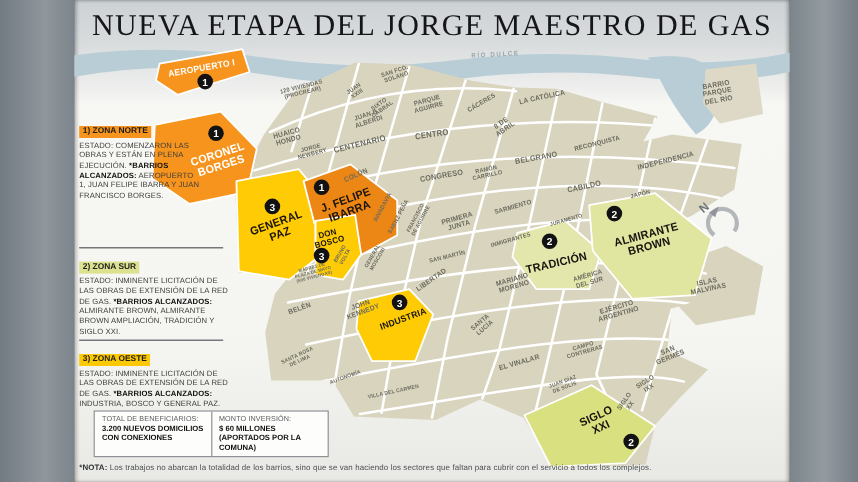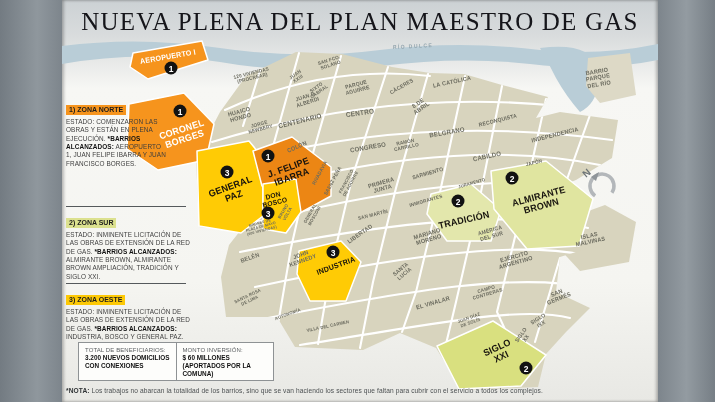--- a/index.html
+++ b/index.html
@@ -94,21 +94,21 @@
       <polygon fill="#D9E07F" points="437,346 493,321 546,355 521,386 459,389"></polygon>
     </g>
 
     <g transform="translate(602,186)">
       <circle r="12" fill="none" stroke="#b3b7ba" stroke-width="3.5" stroke-dasharray="56 20" transform="rotate(125)"></circle>
       <path d="M-11,-9 L-3,-14 L-6,-5 Z" fill="#8f959a"></path>
       <text transform="translate(-16,-8) rotate(-40)" font-size="10" font-weight="bold" fill="#6d7478" font-family="Liberation Sans, sans-serif">N</text>
     </g>
   </svg>
 
-  <div id="title">NUEVA PLENA DEL PLAN MAESTRO DE GAS</div>
+  <div id="title">NUEVA ETAPA DEL JORGE MAESTRO DE GAS</div>
 
   <div id="labels">
       <div class="dlabel" style="left: 413px; top: 47px; font-size: 5.5px; color: rgb(148, 166, 175); letter-spacing: 1.5px; transform: translate(-50%, -50%) rotate(-3deg) scaleX(0.92);">RÍO DULCE</div>
       <div class="dlabel" style="left: 252px; top: 76px; font-size: 5px; transform: translate(-50%, -50%) rotate(-14deg) scaleX(0.92);">120 VIVIENDAS
 (PROCREAR)</div>
       <div class="dlabel" style="left: 297px; top: 77px; font-size: 5px; transform: translate(-50%, -50%) rotate(-35deg) scaleX(0.92);">JUAN
 XXIII</div>
       <div class="dlabel" style="left: 318px; top: 90px; font-size: 5px; transform: translate(-50%, -50%) rotate(-35deg) scaleX(0.92);">SIXTO
 CABRAL</div>
       <div class="dlabel" style="left: 330px; top: 63px; font-size: 5px; transform: translate(-50%, -50%) rotate(-18deg) scaleX(0.92);">SAN FCO.

